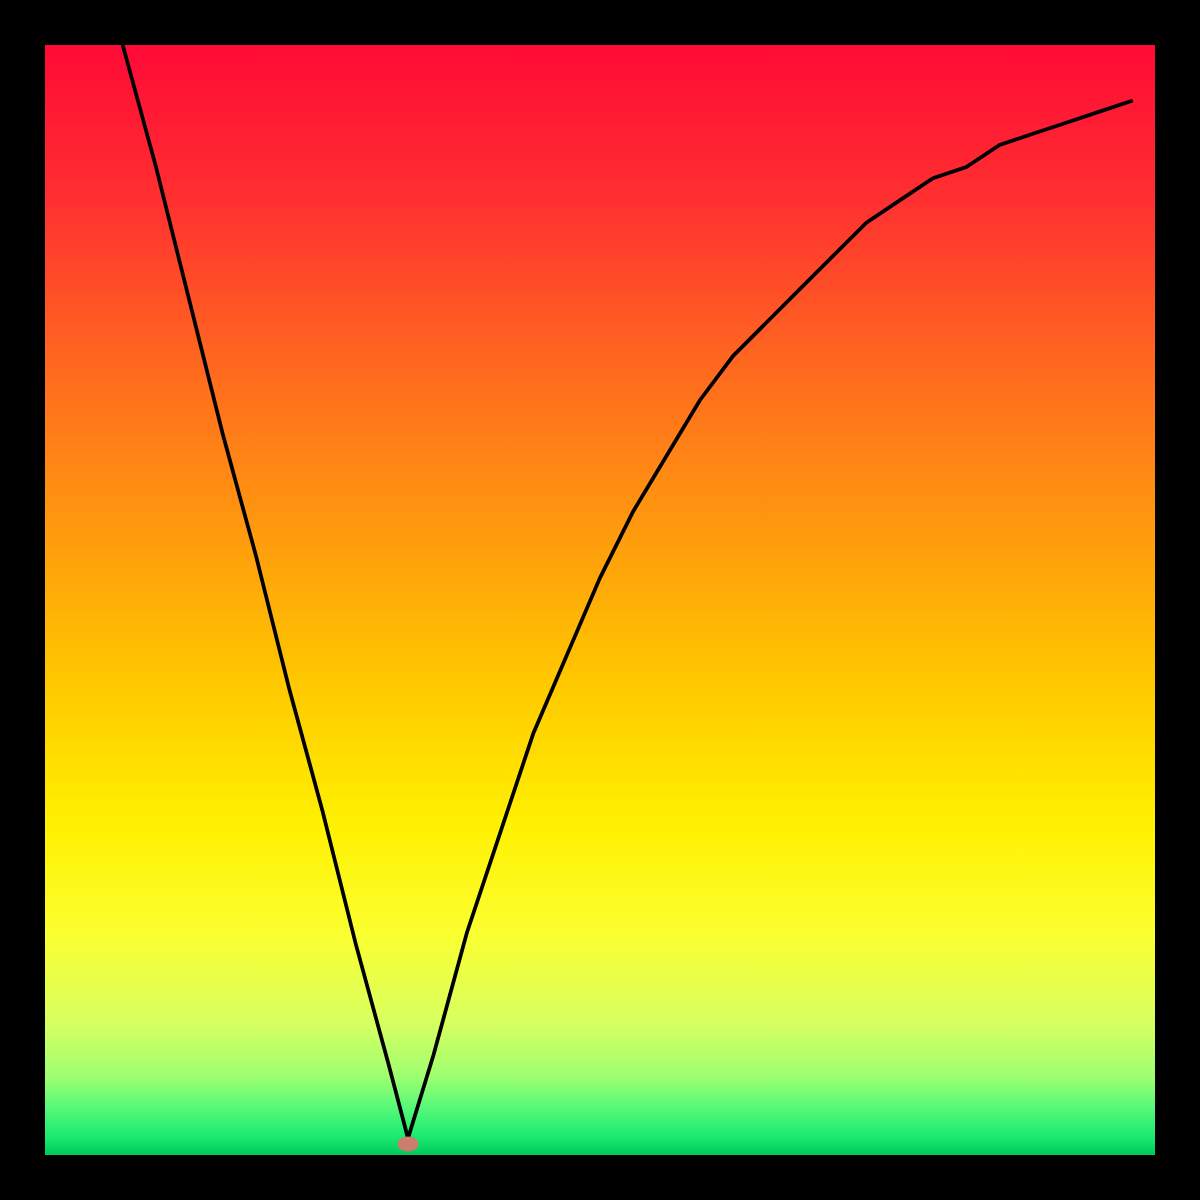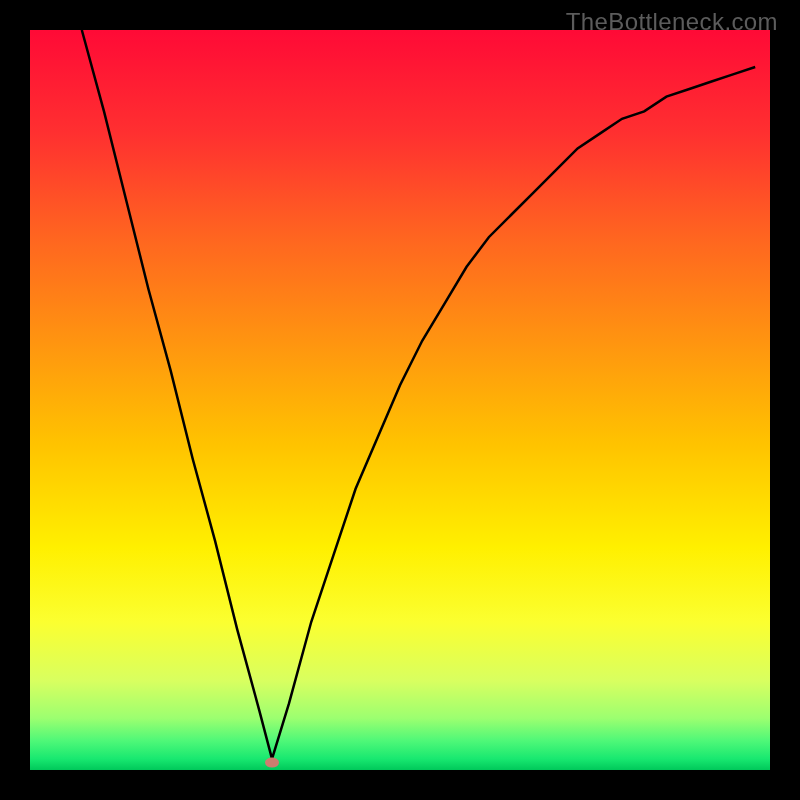--- a/index.html
+++ b/index.html
@@ -33,15 +33,14 @@
 
   <rect x="0" y="0" width="800" height="800" fill="#000"></rect>
 
   <rect x="30" y="30" width="740" height="740" fill="url(#bg)"></rect>
 
   <path id="curve-path" fill="none" stroke="#000" stroke-width="2.5" d="M81.8 30.0 L104.0 111.4 L126.2 200.2 L148.4 289.0 L170.6 370.4 L192.8 459.2 L215.0 540.6 L237.2 629.4 L259.4 710.8 L272.0 758.9 L289.0 703.4 L311.2 622.0 L333.4 555.4 L355.6 488.8 L377.8 437.0 L400.0 385.2 L422.2 340.8 L444.4 303.8 L466.6 266.8 L488.8 237.2 L511.0 215.0 L533.2 192.8 L555.4 170.6 L577.6 148.4 L599.8 133.6 L622.0 118.8 L644.2 111.4 L666.4 96.6 L688.6 89.2 L710.8 81.8 L733.0 74.4 L755.2 67.0"></path>
 
   <ellipse id="marker-pt" cx="272.0" cy="762.6" rx="7" ry="5" fill="#cc7d6f"></ellipse>
 </svg>
 
-<div class="watermark">TheBottleneck.com</div>
 
 </div>
 
 </body></html>

